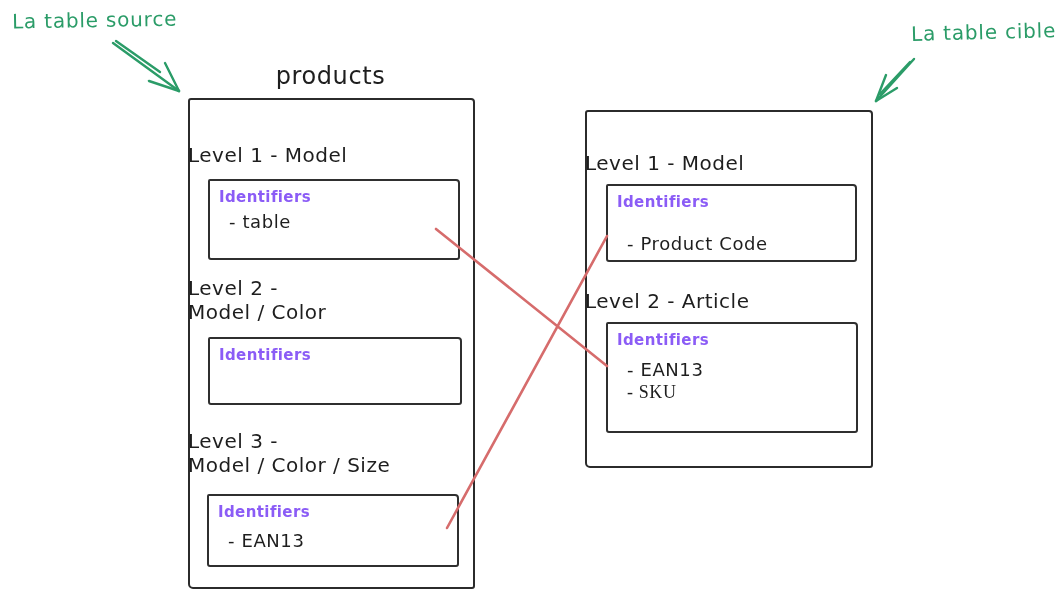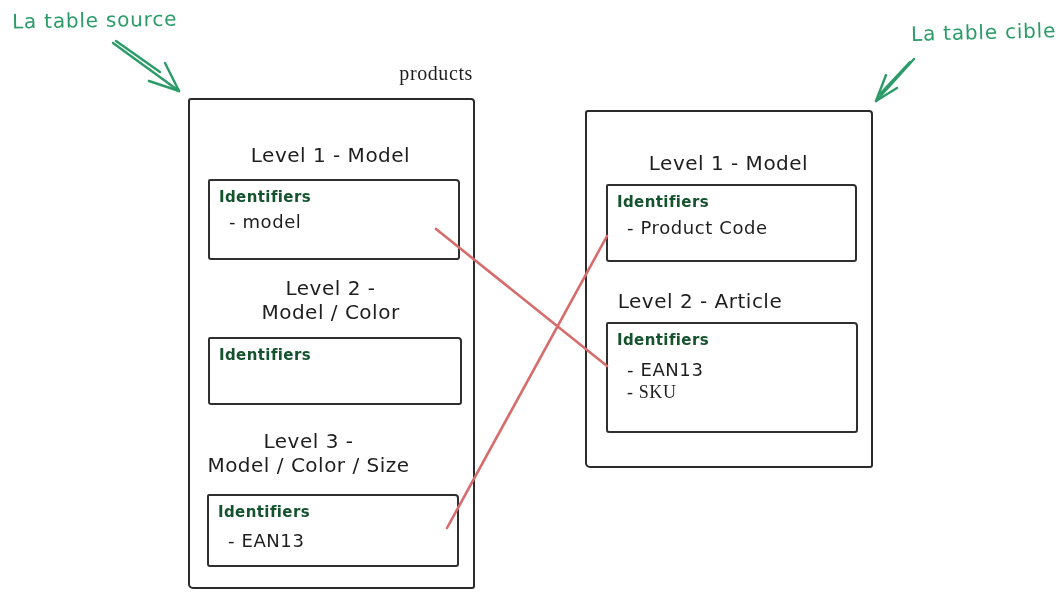--- a/index.html
+++ b/index.html
@@ -17,55 +17,53 @@
     letter-spacing: 0.8px;
     color: #2b9c68;
     font-weight: 500;
     white-space: nowrap;
   }
   .ann-source { left: 12px; top: 8px; transform: rotate(-1deg); }
   .ann-target { left: 911px; top: 20px; transform: rotate(-1.5deg); }
 
   .table-title {
     position: absolute;
-    font-size: 20px;
-    text-align: right;
+    font-size: 24px;
+    text-align: center;
     letter-spacing: 0.6px;
     white-space: nowrap;
-    font-family: Liberation Serif, serif;
   }
 
   .outer-box {
     position: absolute;
     border: 2.5px solid #2b2b2b;
     border-radius: 3px 4px 3px 5px;
     background: transparent;
   }
 
   .level-heading {
     position: absolute;
     font-size: 20px;
     line-height: 24px;
-    text-align: center;
     letter-spacing: 0.5px;
     white-space: pre-line;
   }
 
   .idbox {
     position: absolute;
     border: 2px solid #2f2f2f;
     border-radius: 2px 4px 3px 3px;
     background: #ffffff;
   }
   .idlabel {
     position: absolute;
     left: 9px; top: 7px;
     font-size: 15px;
     letter-spacing: 0.4px;
-    color: #14532d;
+    color: #8b5cf6;
     font-weight: 600;
   }
   .iditem {
     position: absolute;
     left: 19px;
     font-size: 18px;
     letter-spacing: 0.6px;
     white-space: nowrap;
   }
 
@@ -85,21 +83,21 @@
   <div class="ann-label ann-target">La table cible</div>
 
   <div class="table-title" style="left:188px; top:62px; width:285px;">products</div>
 
   <div class="outer-box" style="left:188px; top:98px; width:283px; height:487px;"></div>
 
   <div class="level-heading" style="left:188px; top:143px; width:285px;">Level 1 - Model</div>
 
   <div class="idbox" style="left:208px; top:179px; width:248px; height:77px;">
     <div class="idlabel">Identifiers</div>
-    <div class="iditem" style="top:30px;">- model</div>
+    <div class="iditem" style="top:30px;">- table</div>
   </div>
 
   <div class="level-heading" style="left:188px; top:276px; width:285px;">Level 2 -
 Model / Color</div>
 
   <div class="idbox" style="left:208px; top:337px; width:250px; height:64px;">
     <div class="idlabel">Identifiers</div>
   </div>
 
   <div class="level-heading" style="left:188px; top:429px; width:241px;">Level 3 -
@@ -110,21 +108,21 @@
     <div class="iditem" style="top:34px;">- EAN13</div>
   </div>
 
 
   <div class="outer-box" style="left:585px; top:110px; width:284px; height:354px;"></div>
 
   <div class="level-heading" style="left:585px; top:151px; width:287px;">Level 1 - Model</div>
 
   <div class="idbox" style="left:606px; top:184px; width:247px; height:74px;">
     <div class="idlabel">Identifiers</div>
-    <div class="iditem" style="top:31px;">- Product Code</div>
+    <div class="iditem" style="top:47px;">- Product Code</div>
   </div>
 
   <div class="level-heading" style="left:585px; top:289px; width:230px;">Level 2 - Article</div>
 
   <div class="idbox" style="left:606px; top:322px; width:248px; height:107px;">
     <div class="idlabel">Identifiers</div>
     <div class="iditem" style="top:35px;">- EAN13</div>
     <div class="iditem" style="top:58px;font-family:Liberation Serif, serif;">- SKU</div>
   </div>
 

